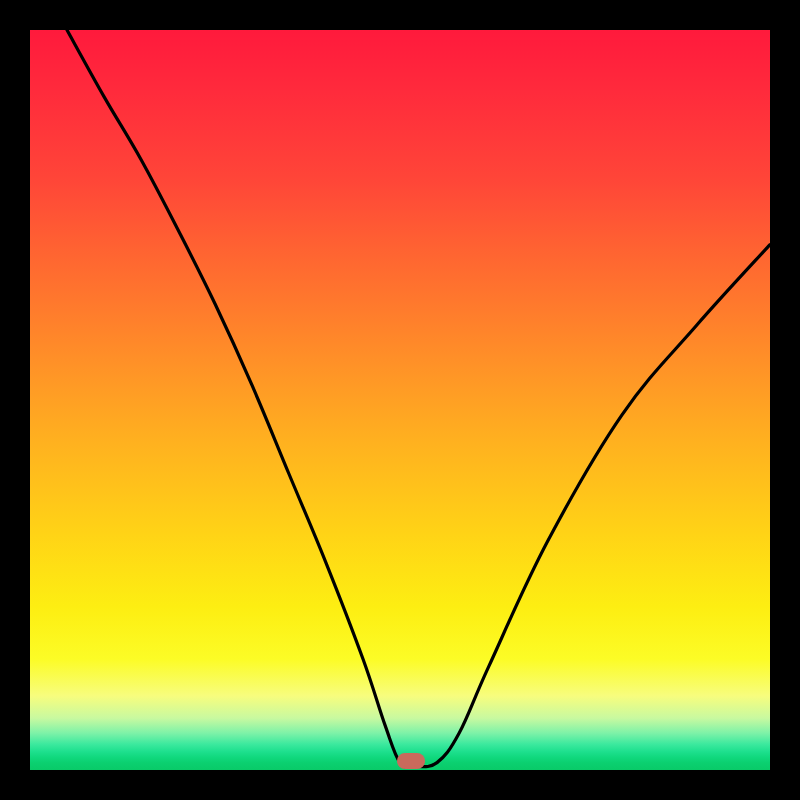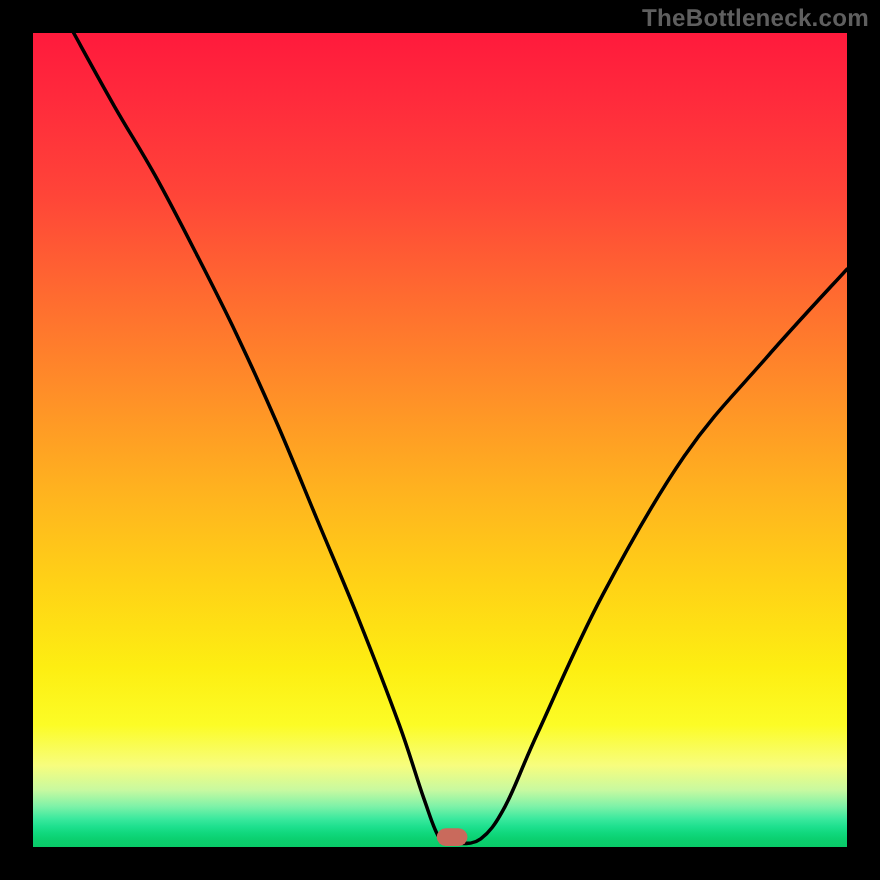--- a/index.html
+++ b/index.html
@@ -71,21 +71,20 @@
     height: 16px;
     border-radius: 9px;
     background: #c96a5c;
     transform: translate(-50%, -50%);
   }
 </style>
 </head>
 <body>
 
 <div class="frame">
-  <div class="watermark">TheBottleneck.com</div>
 
   <div class="plot">
     <div class="gradient"></div>
 
     <svg class="curve" viewBox="0 0 740 740" preserveAspectRatio="none">
       <path fill="none" stroke="#000000" stroke-width="3.2" stroke-linecap="round" stroke-linejoin="round" d="M 37 0 C 43.66 11.988000000000003 60.68 43.29000000000002 74 66.60000000000002 C 87.32 89.91000000000003 97.68 105.524 111 129.5 C 124.32 153.476 134.68 173.82600000000008 148 199.80000000000007 C 161.32 225.77400000000006 171.68 245.82800000000003 185 273.8 C 198.32 301.772 208.68 324.56399999999996 222 355.2 C 235.32 385.836 245.68 412.032 259 444 C 272.32 475.968 282.68 499.49999999999994 296 532.8 C 309.32 566.0999999999999 322.344 599.696 333 629 C 343.656 658.304 348.53999999999996 676.952 355.2 695.6 C 361.86 714.248 364.67199999999997 725.274 370 732.6 C 375.32800000000003 739.926 378.14 736.3 384.8 736.3 C 391.46000000000004 736.3 399.00800000000004 738.594 407.00000000000006 732.6 C 414.9920000000001 726.606 419.876 720.316 429.2 703 C 438.524 685.684 442.81600000000003 671.0319999999999 458.8 636.4 C 474.784 601.768 494.024 555.888 518 510.6 C 541.976 465.312 565.36 423.428 592 384.8 C 618.64 346.172 639.36 326.63599999999997 666 296 C 692.64 265.36400000000003 726.68 229.252 740 214.60000000000002"></path>
     </svg>
 
     <div class="marker" style="left: 381.1px; top: 731.12px;"></div>
   </div>

